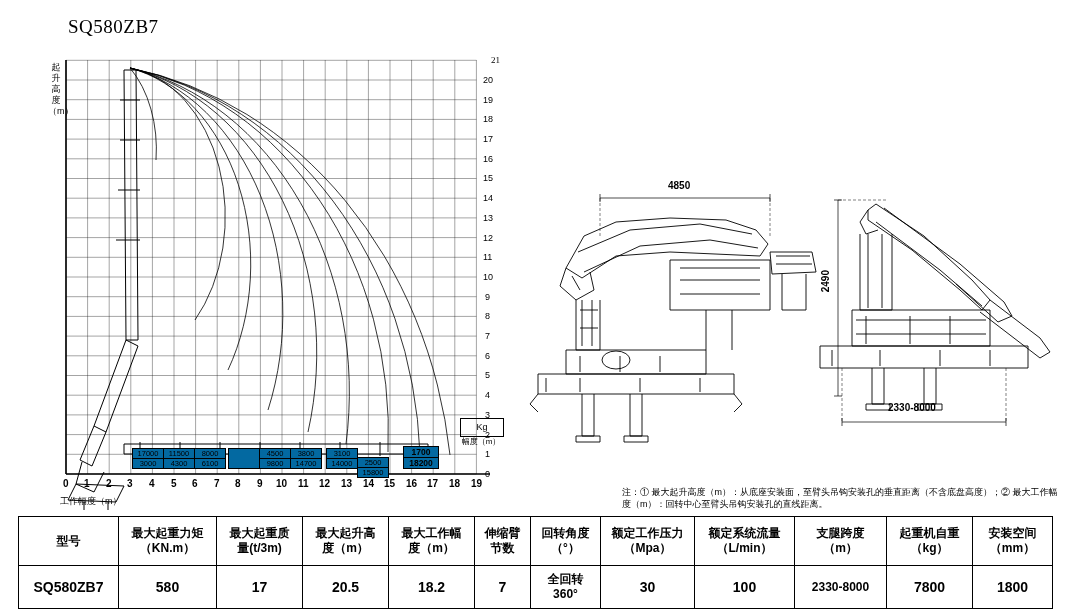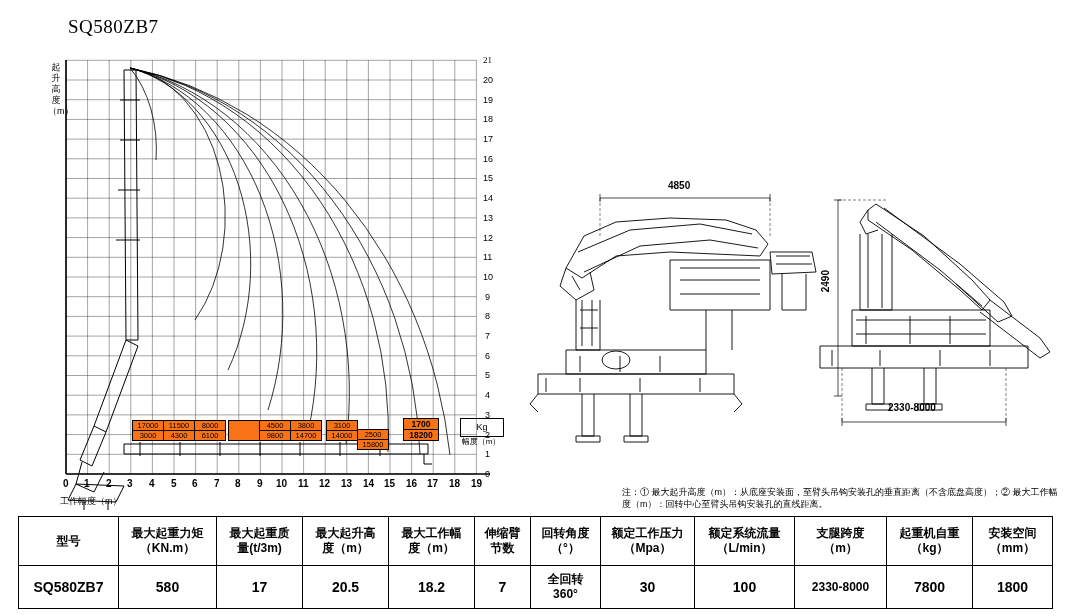--- a/index.html
+++ b/index.html
@@ -32,22 +32,22 @@
     position:absolute;left:460px;top:418px;width:42px;height:17px;
     border:1px solid #000;font-size:9px;text-align:center;line-height:17px;
   }
   .kg-sub{
     position:absolute;left:460px;top:436px;width:42px;
     font-size:8px;text-align:center;
   }
 
   
   .cap{
-    position:absolute;border:1px solid #000;background:#f97316;
-    font-size:7.5px;line-height:9px;text-align:center;width:30px;
+    position:absolute;border:1px solid #000;background:#0369a1;
+    font-size:7.5px;line-height:9px;text-align:center;width:30px;margin-top:28px;
   }
   .cap div{border-bottom:1px solid #000;}
   .cap div:last-child{border-bottom:none;}
   .cap.bold{font-weight:bold;font-size:8.5px;line-height:10px;}
 
   
   .outline-area{position:absolute;left:520px;top:160px;width:545px;height:300px;}
 
   .dim-text{position:absolute;font-size:10px;font-weight:bold;}
   .dim-text.vert{writing-mode:vertical-rl;transform:rotate(180deg);}
@@ -163,21 +163,21 @@
         <path d="M 64 462 L 64 470 M 88 462 L 88 470"></path>
 
         <path d="M 104 404 L 408 404 L 408 414 L 104 414 Z"></path>
         <path d="M 120 402 L 120 416 M 160 402 L 160 416 M 200 402 L 200 416 M 240 402 L 240 416 M 280 402 L 280 416 M 320 402 L 320 416 M 360 402 L 360 416"></path>
 
         <path d="M 404 414 L 404 424 L 412 424"></path>
       </g>
     </svg>
 
     <div style="position:absolute;left:463px;top:0;width:24px;height:460px;font-size:9px;">
-      <div style="position:absolute;top:15px;left:0;font-family:Liberation Serif, serif;">21</div>
+      <div style="position:absolute;top:15px;left:8px;font-family:Liberation Serif, serif;">21</div>
       <div style="position:absolute;top:35px;left:0;">20</div>
       <div style="position:absolute;top:55px;left:0;">19</div>
       <div style="position:absolute;top:74px;left:0;">18</div>
       <div style="position:absolute;top:94px;left:0;">17</div>
       <div style="position:absolute;top:114px;left:0;">16</div>
       <div style="position:absolute;top:133px;left:0;">15</div>
       <div style="position:absolute;top:153px;left:0;">14</div>
       <div style="position:absolute;top:173px;left:0;">13</div>
       <div style="position:absolute;top:193px;left:0;">12</div>
       <div style="position:absolute;top:212px;left:0;">11</div>

